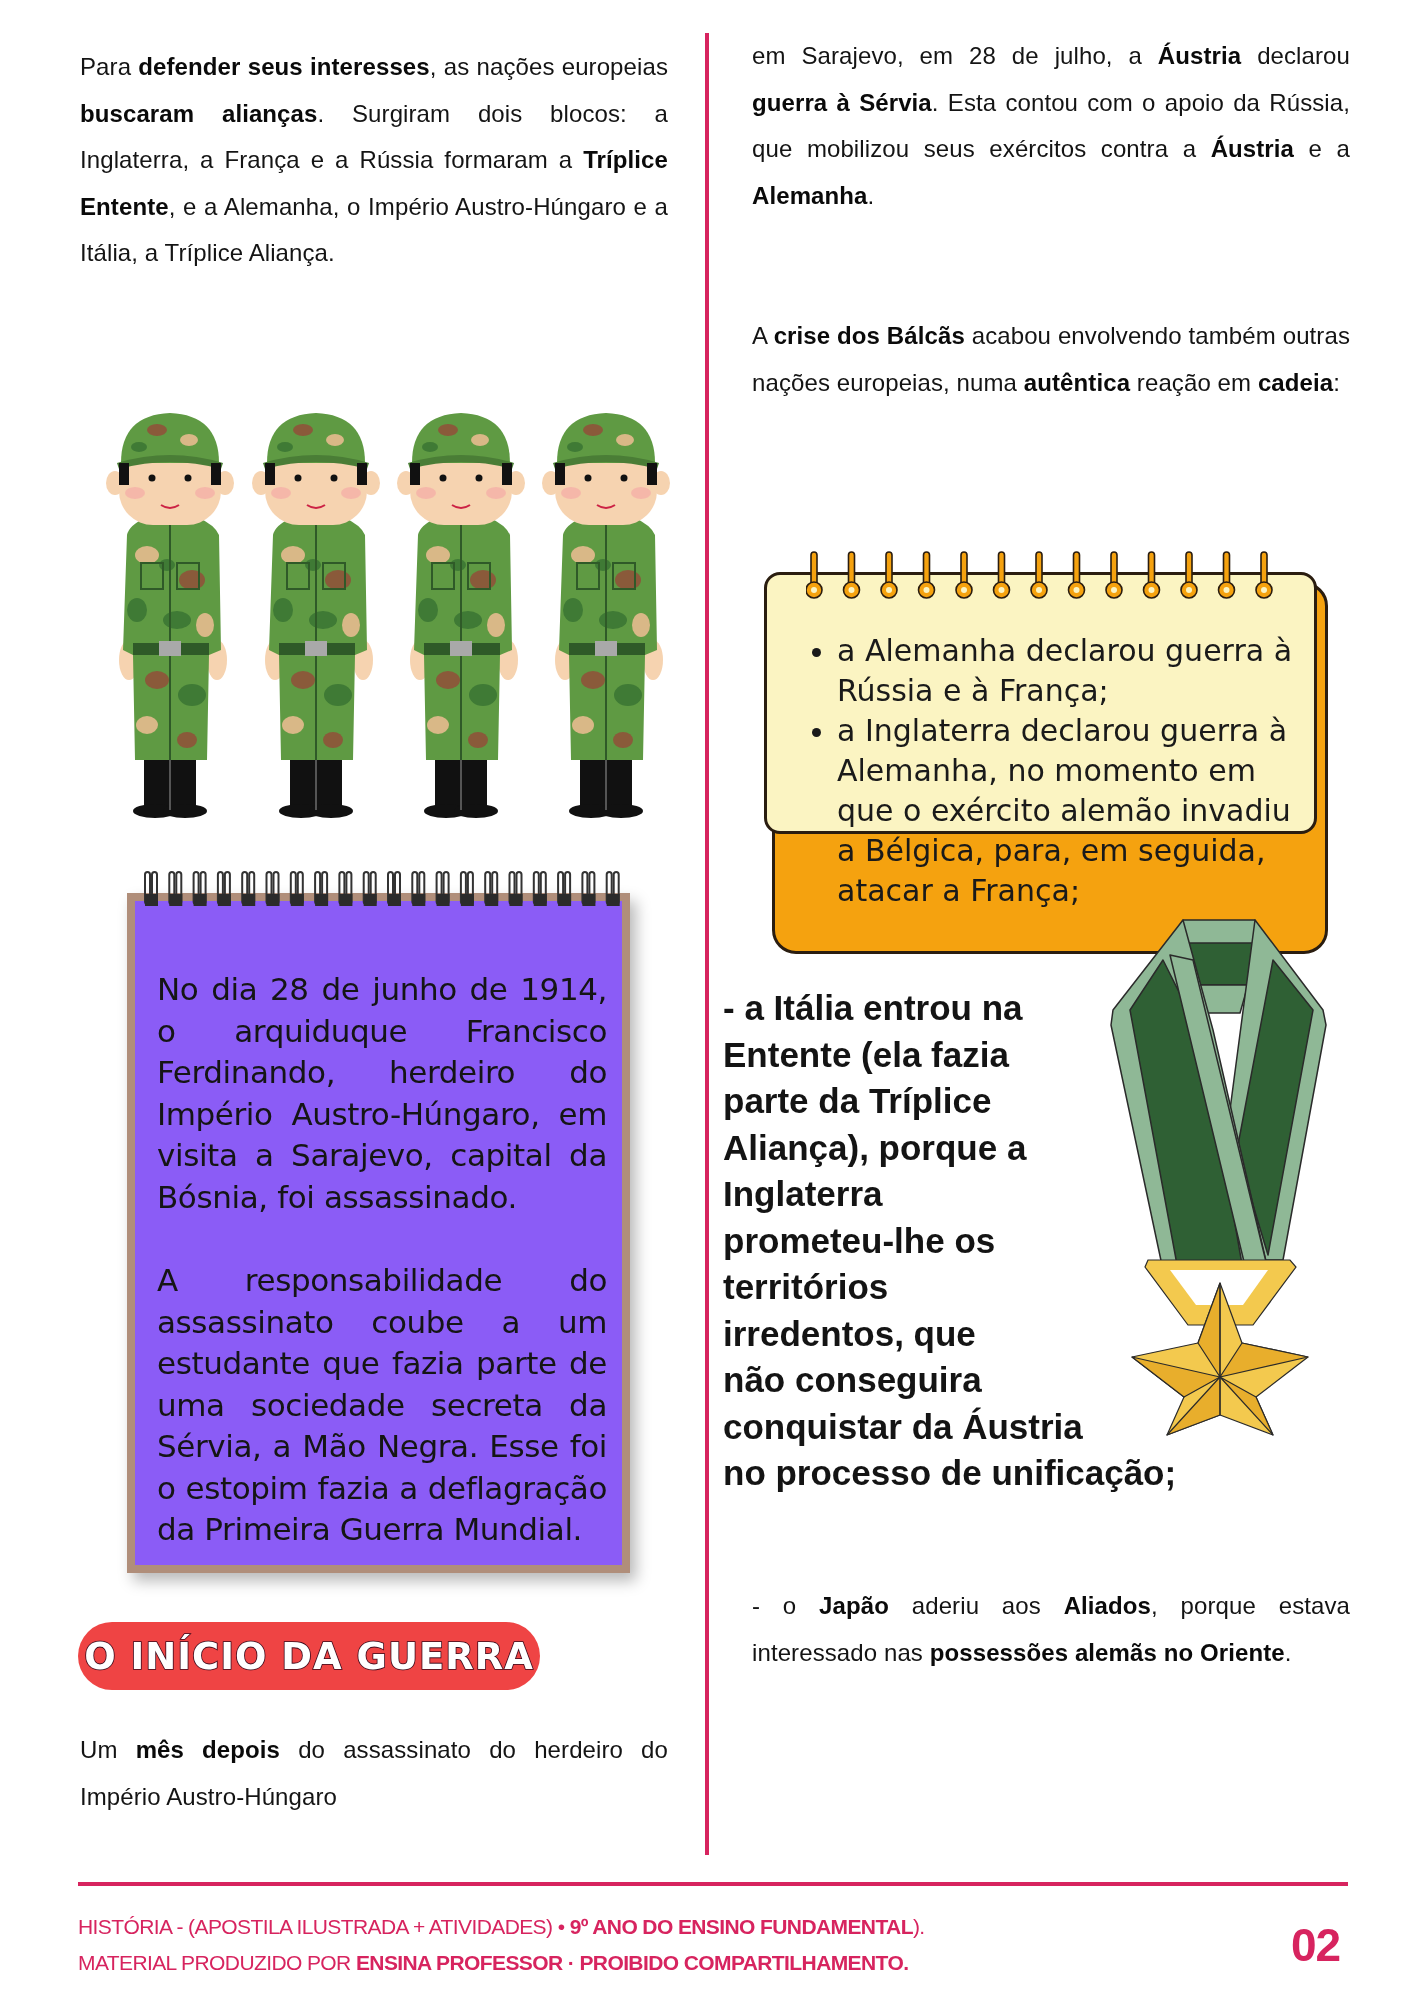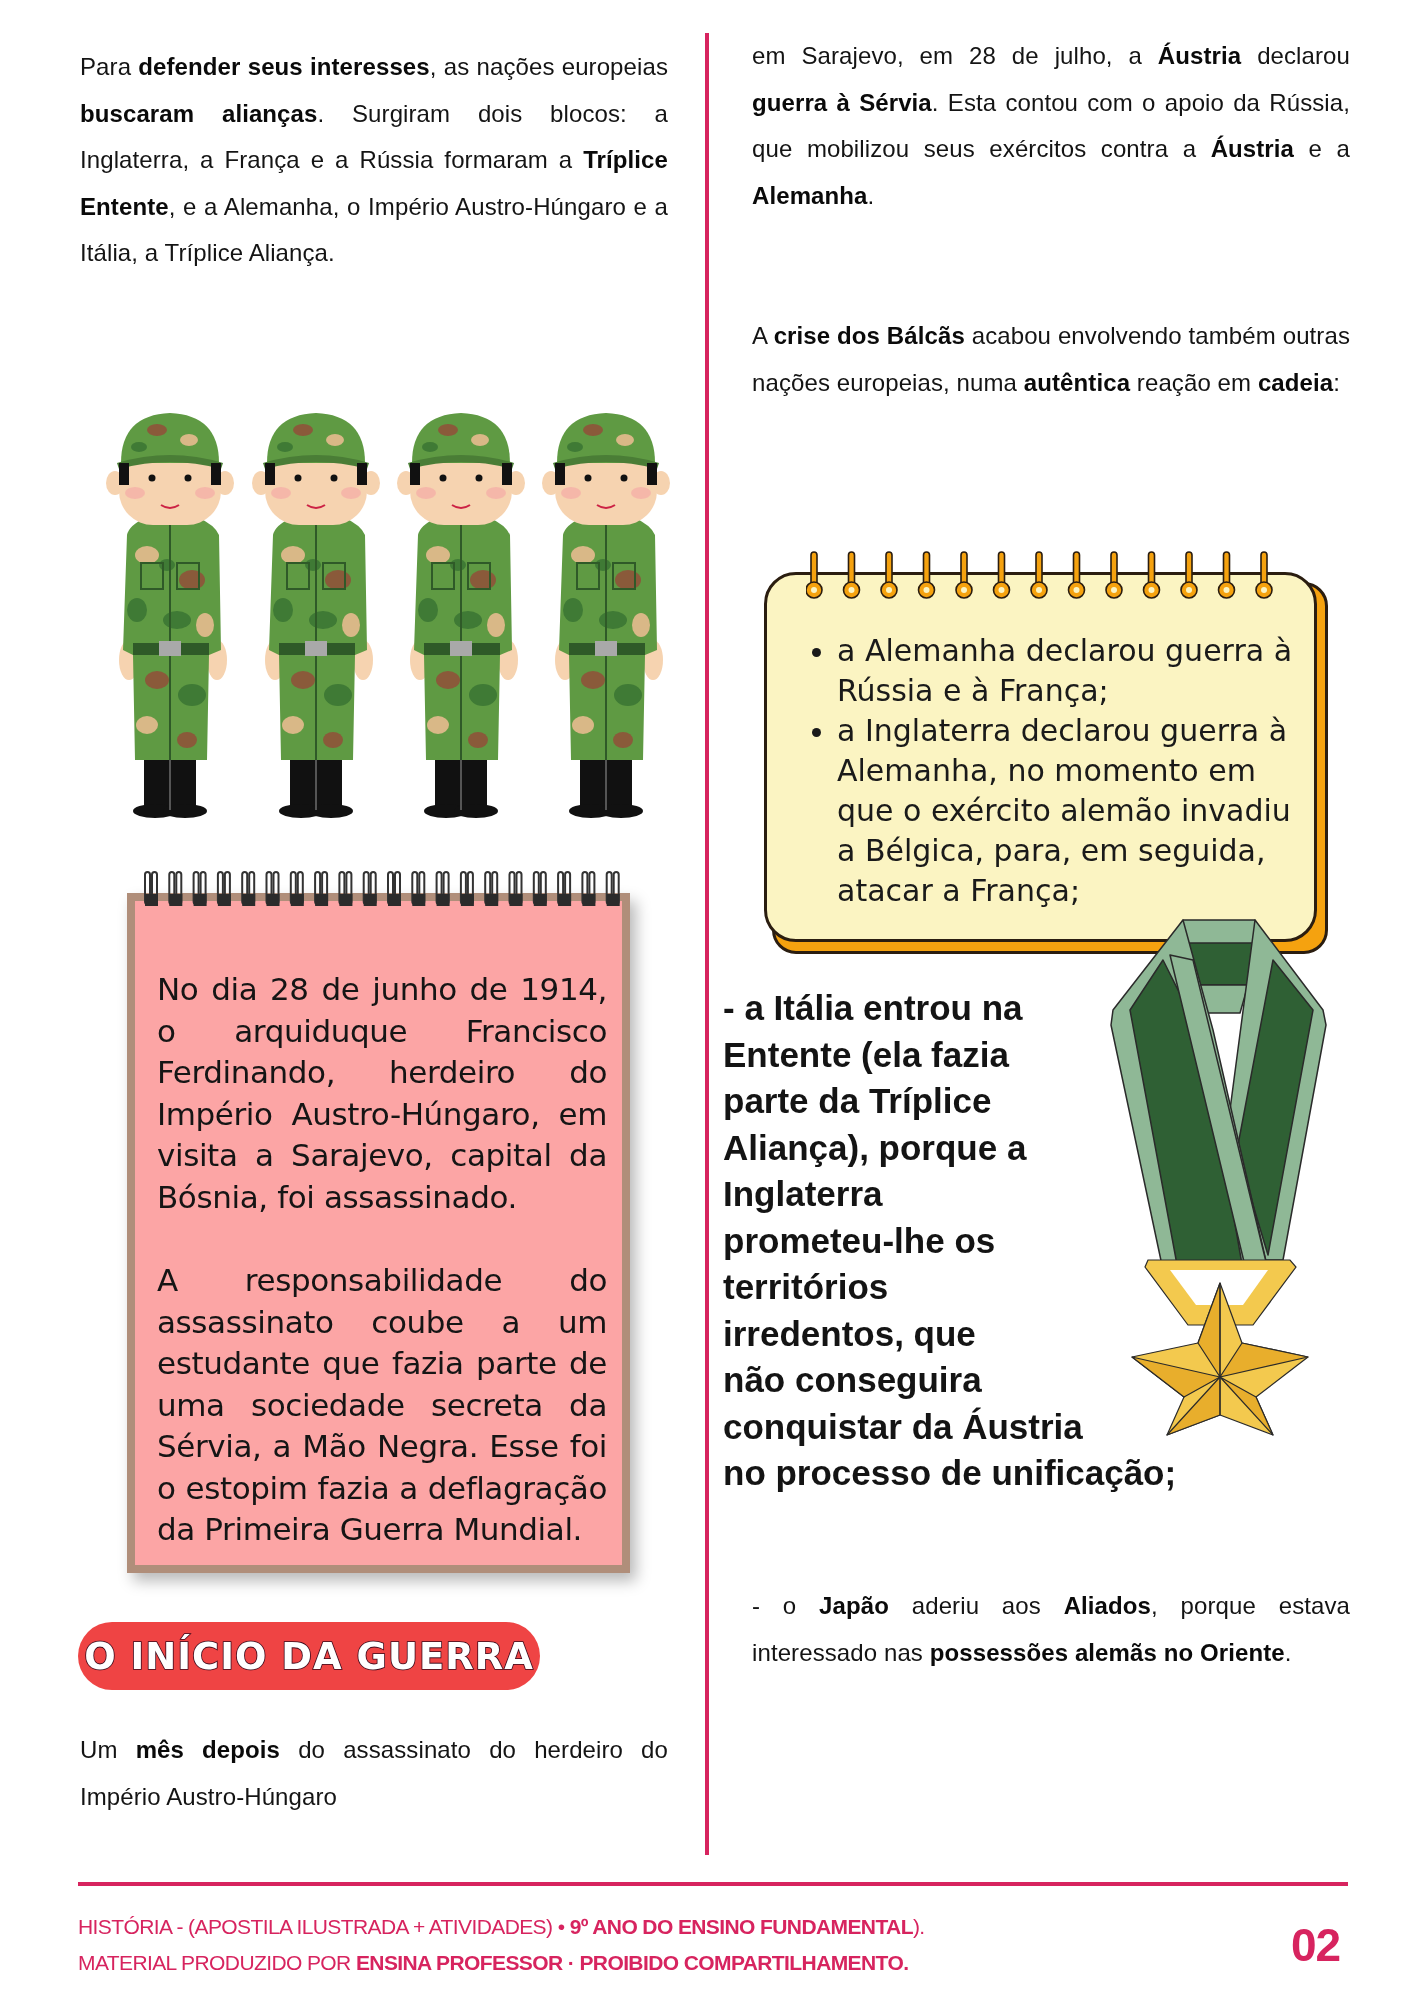--- a/index.html
+++ b/index.html
@@ -6,27 +6,27 @@
   body{width:1414px;height:2000px;position:relative;overflow:hidden;font-family:"Liberation Sans","DejaVu Sans",sans-serif;color:#111;}
   .abs{position:absolute;}
   .para{font-size:24px;line-height:46.5px;text-align:justify;color:#141414;letter-spacing:0.1px;}
   .para b{font-weight:700;color:#0a0a0a;}
   .divider{left:705px;top:33px;width:4px;height:1822px;background:#d7245f;}
   .left-col{left:80px;width:588px;}
   .right-col{left:752px;width:598px;}
   
   .soldiers{left:105px;top:405px;width:565px;height:415px;}
   
-  .pad-white{left:127px;top:893px;width:503px;height:680px;background:#fca5a5;border:8px solid #b08e7a;box-shadow:6px 8px 14px rgba(0,0,0,0.28);box-sizing:border-box;}
+  .pad-white{left:127px;top:893px;width:503px;height:680px;background:#8b5cf6;border:8px solid #b08e7a;box-shadow:6px 8px 14px rgba(0,0,0,0.28);box-sizing:border-box;}
   .pad-white .text{position:absolute;left:22px;top:68px;width:450px;font-size:31px;line-height:41.5px;text-align:justify;color:#151515;font-family:"DejaVu Sans",sans-serif;letter-spacing:-0.4px;}
   .pad-white .text p{margin:0 0 42px 0;}
   .spiral-white{left:137px;top:868px;width:490px;height:50px;}
   
   .pad-yellow-shadow{left:772px;top:582px;width:556px;height:372px;background:#f5a20f;border:3px solid #2a1d10;border-radius:24px;box-sizing:border-box;}
-  .pad-yellow{left:764px;top:572px;width:553px;height:370px;background:#fbf4c2;border:3px solid #2a1d10;border-radius:32px;box-sizing:border-box;}
+  .pad-yellow{left:764px;top:572px;width:553px;height:262px;background:#fbf4c2;border:3px solid #2a1d10;border-radius:16px;box-sizing:border-box;}
   .pad-yellow ul{position:absolute;left:16px;top:56px;margin:0;padding:0 0 0 54px;width:470px;font-family:"DejaVu Sans",sans-serif;font-size:30px;line-height:40px;color:#1a1a1a;}
   .pad-yellow li{margin:0;padding:0;}
   .spiral-yellow{left:806px;top:550px;width:480px;height:60px;}
   
   .medal{left:1108px;top:915px;width:225px;height:525px;}
   
   .badge{left:78px;top:1622px;width:462px;height:68px;background:#ef4444;border-radius:34px;display:flex;align-items:center;justify-content:center;}
   .badge span{font-family:"DejaVu Sans",sans-serif;font-weight:700;font-size:37px;color:#ffffff;letter-spacing:1px;-webkit-text-stroke:1.6px #3a0a1c;paint-order:stroke fill;text-shadow:0 0 1px #3a0a1c;}
   
   .footer-line{left:78px;top:1882px;width:1270px;height:4px;background:#d7245f;}

